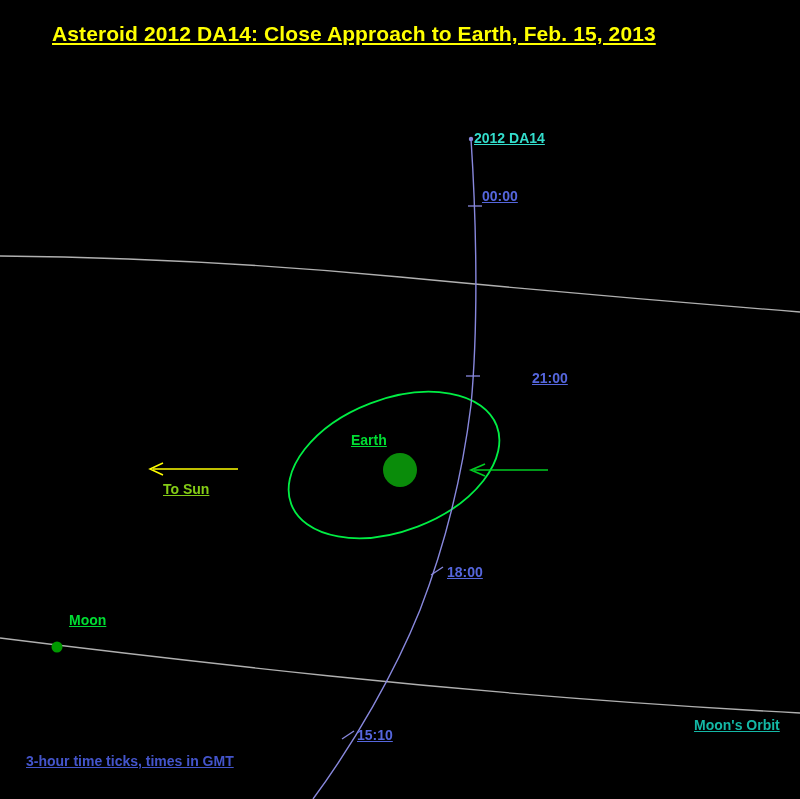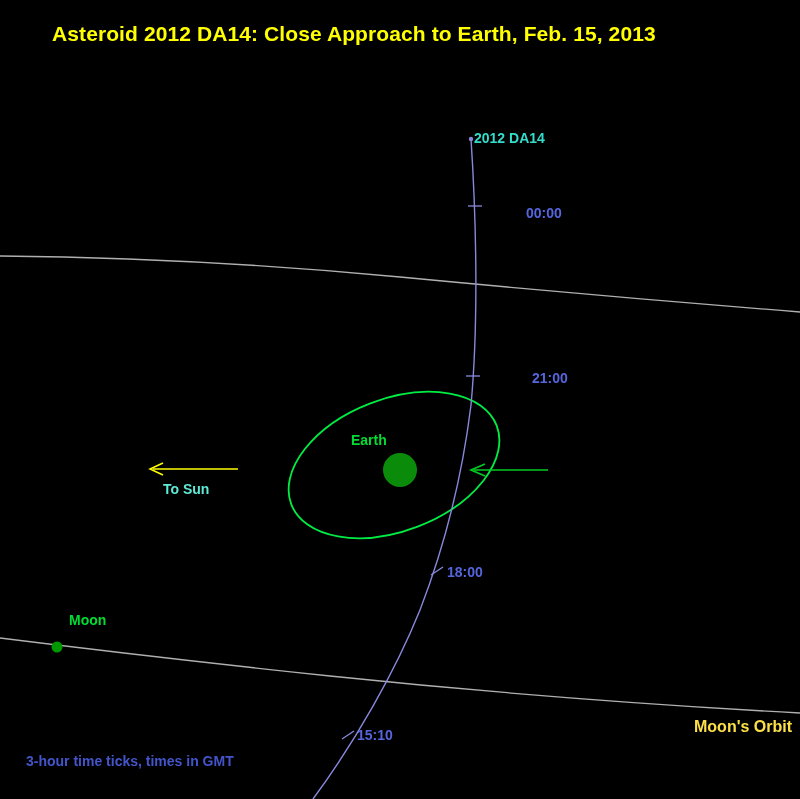--- a/index.html
+++ b/index.html
@@ -26,20 +26,21 @@
     width: 800px;
     height: 799px;
     display: block;
   }
   .lbl {
     position: absolute;
     white-space: nowrap;
     font-family: "Liberation Sans", sans-serif;
     font-weight: bold;
     line-height: 1.22;
+    text-decoration: underline;
   }
   #chart-title {
     left: 52px;
     top: 21px;
     font-size: 21px;
     color: #ffff00;
     letter-spacing: 0.1px;
   }
   .label-asteroid-name {
     font-size: 14px;
@@ -48,32 +49,32 @@
   .label-time {
     font-size: 14px;
     color: #5566dd;
   }
   .label-green {
     font-size: 14px;
     color: #00dd33;
   }
   .label-yellow {
     font-size: 14px;
-    color: #5eead4;
+    color: #84cc16;
   }
   .label-white {
-    font-size: 16px;
-    color: #fde047;
+    font-size: 14px;
+    color: #14b8a6;
   }
   .label-footnote {
     font-size: 14px;
     color: #4455cc;
   }
   #label-2012da14 { left: 474px; top: 130px; }
-  #label-time-0000 { left: 482px; top: 205px; margin-left: 44px; }
+  #label-time-0000 { left: 482px; top: 188px; }
   #label-time-2100 { left: 488px; top: 370px; margin-left: 44px; }
   #label-time-1800 { left: 447px; top: 564px; }
   #label-time-1500 { left: 357px; top: 727px; }
   #label-earth    { left: 351px; top: 432px; }
   #label-geo-ring { left: 265px; top: 535px; }
   #label-moon     { left: 69px;  top: 612px; }
   #label-to-sun   { left: 163px; top: 481px; }
   #label-moons-orbit { left: 694px; top: 717px; }
   #label-ring-plane-note { left: 556px; top: 461px; }
   #label-timeticks-note  { left: 26px;  top: 753px; }

